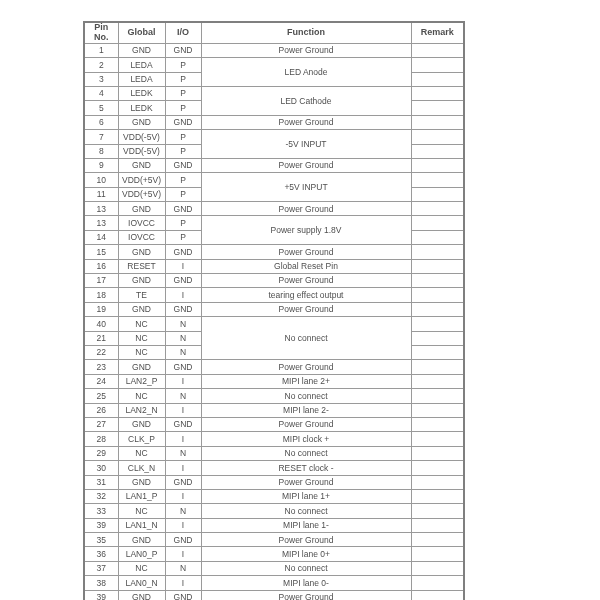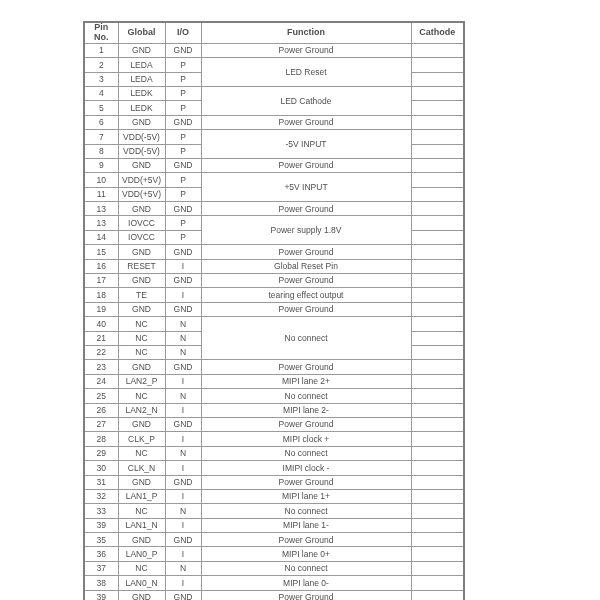--- a/index.html
+++ b/index.html
@@ -68,36 +68,36 @@
       <col class="col-fn">
       <col class="col-rem">
     </colgroup>
     <thead>
       <tr>
         <th>Pin
 No.</th>
         <th>Global</th>
         <th>I/O</th>
         <th>Function</th>
-        <th>Cathode</th>
+        <th>Remark</th>
       </tr>
     </thead>
     <tbody id="table-body">
         <tr>
           <td>1</td>
           <td>GND</td>
           <td>GND</td>
           <td>Power Ground</td>
           <td></td>
         </tr>
         <tr>
           <td>2</td>
           <td>LEDA</td>
           <td>P</td>
-          <td rowspan="2">LED Reset</td>
+          <td rowspan="2">LED Anode</td>
           <td></td>
         </tr>
         <tr>
           <td>3</td>
           <td>LEDA</td>
           <td>P</td>
           <td></td>
         </tr>
         <tr>
           <td>4</td>
@@ -272,21 +272,21 @@
           <td>29</td>
           <td>NC</td>
           <td>N</td>
           <td>No connect</td>
           <td></td>
         </tr>
         <tr>
           <td>30</td>
           <td>CLK_N</td>
           <td>I</td>
-          <td>IMIPI clock -</td>
+          <td>RESET clock -</td>
           <td></td>
         </tr>
         <tr>
           <td>31</td>
           <td>GND</td>
           <td>GND</td>
           <td>Power Ground</td>
           <td></td>
         </tr>
         <tr>

